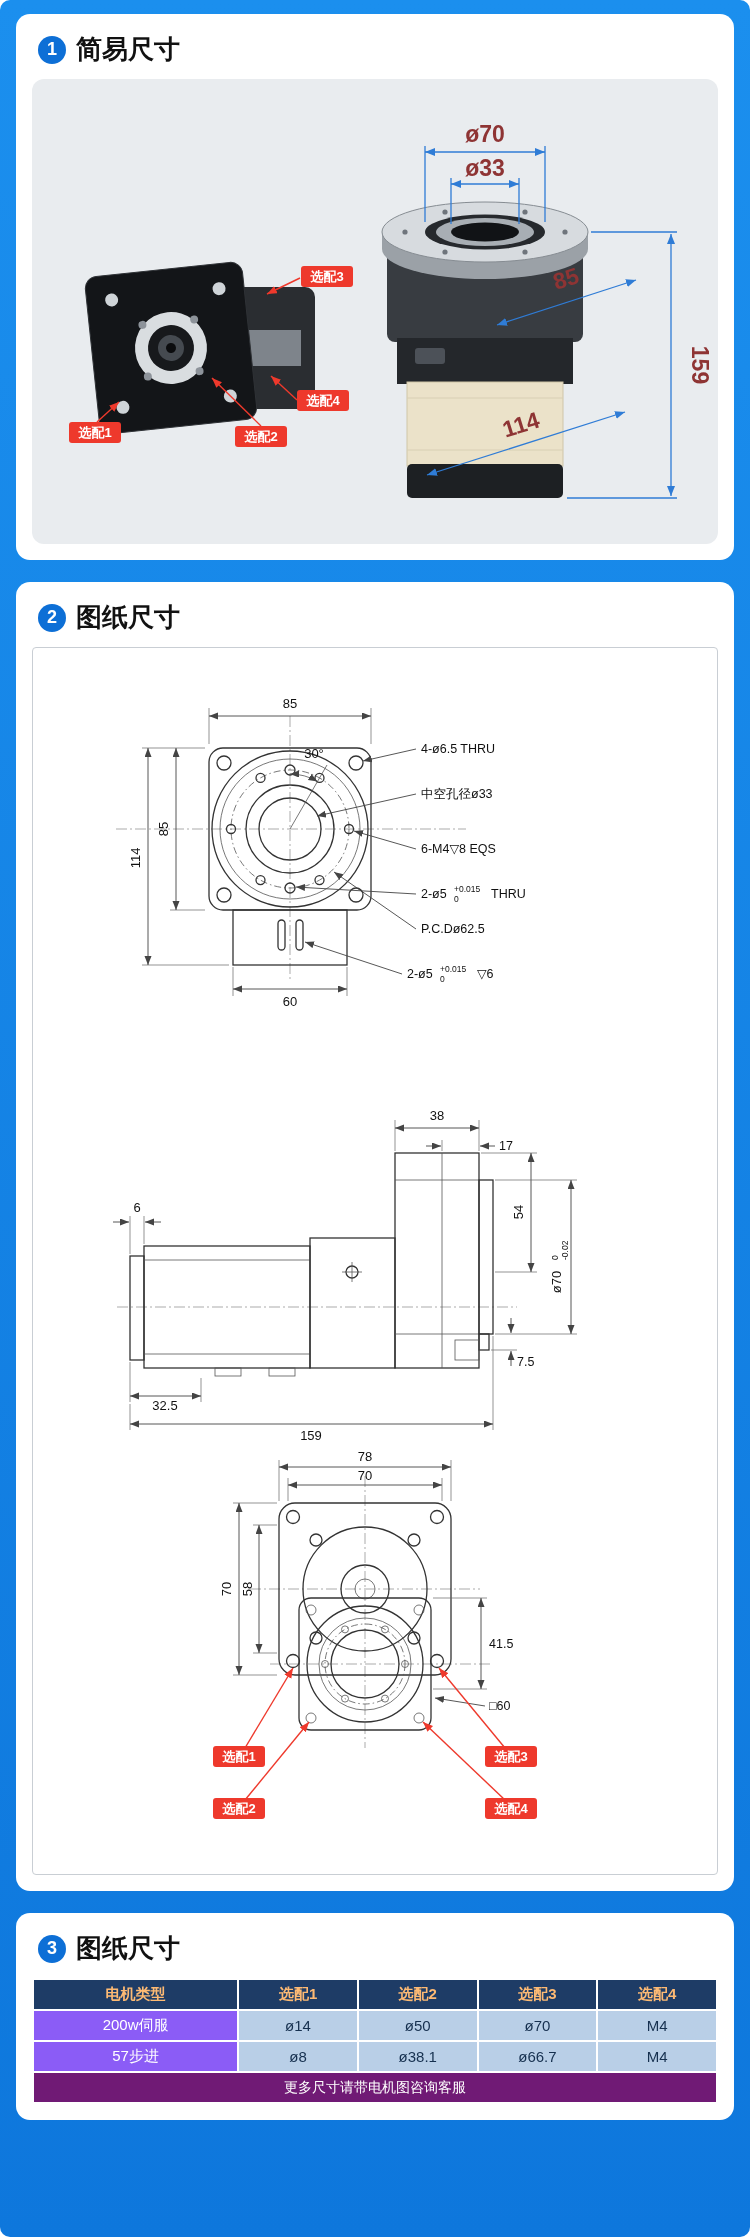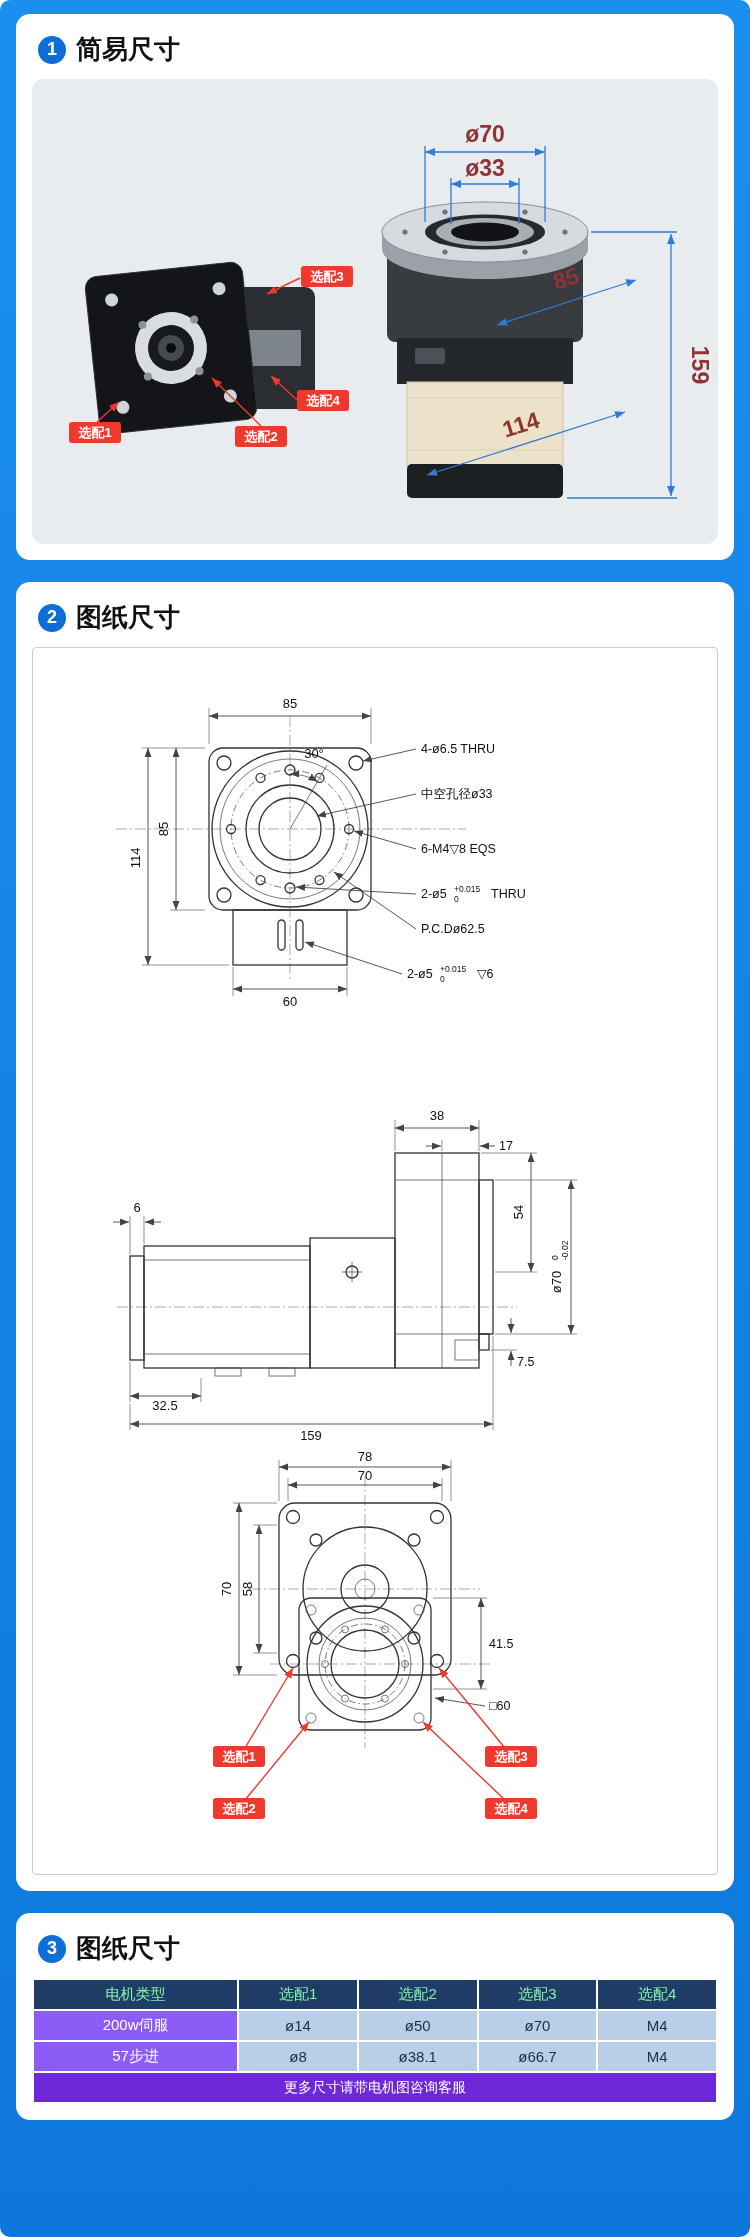--- a/index.html
+++ b/index.html
@@ -23,25 +23,25 @@
     width:28px; height:28px; border-radius:50%; background:#0d6fd6; color:#fff;
     font-weight:bold; font-size:18px; display:flex; align-items:center; justify-content:center; flex:0 0 28px;
   }
   .sec-title { font-size:26px; font-weight:bold; color:#111; }
   .photo-panel { background:#e9ecef; border-radius:12px; height:465px; display:flex; align-items:center; justify-content:center; overflow:hidden; }
   .draw-box { border:1px solid #c9ced4; border-radius:4px; padding:10px 0 6px; display:flex; flex-direction:column; align-items:center; background:#fff; }
 
   
   .opt-table { width:100%; border-collapse:collapse; table-layout:fixed; }
   .opt-table th, .opt-table td { border:2px solid #fff; height:31px; text-align:center; font-size:15px; vertical-align:middle; }
-  .opt-table thead th { background:#1e3c66; color:#86efac; font-weight:normal; }
+  .opt-table thead th { background:#1e3c66; color:#fdba74; font-weight:bold; }
   .opt-table td.typ { background:#8b5cf6; color:#fff; }
   .opt-table tr.r-odd td.val { background:#b9cfe7; color:#16304f; }
   .opt-table tr.r-even td.val { background:#a4bfdd; color:#16304f; }
-  .opt-table tr.foot td { background:#6d28d9; color:#fff; font-size:14px; }
+  .opt-table tr.foot td { background:#701a75; color:#fff; font-size:14px; }
 
   
   svg text { font-family:"Liberation Sans","DejaVu Sans",sans-serif; }
   .cad  { fill:none; stroke:#333; stroke-width:1.3; }
   .thin { fill:none; stroke:#555; stroke-width:0.8; }
   .dash { stroke-dasharray:7 3 1.5 3; }
   .cl   { stroke:#888; stroke-width:0.7; stroke-dasharray:11 3 2 3; fill:none; }
   .dim  { stroke:#444; stroke-width:0.9; fill:none; }
   .ext  { stroke:#666; stroke-width:0.7; }
   .dt   { font-size:13px; fill:#111; text-anchor:middle; }

